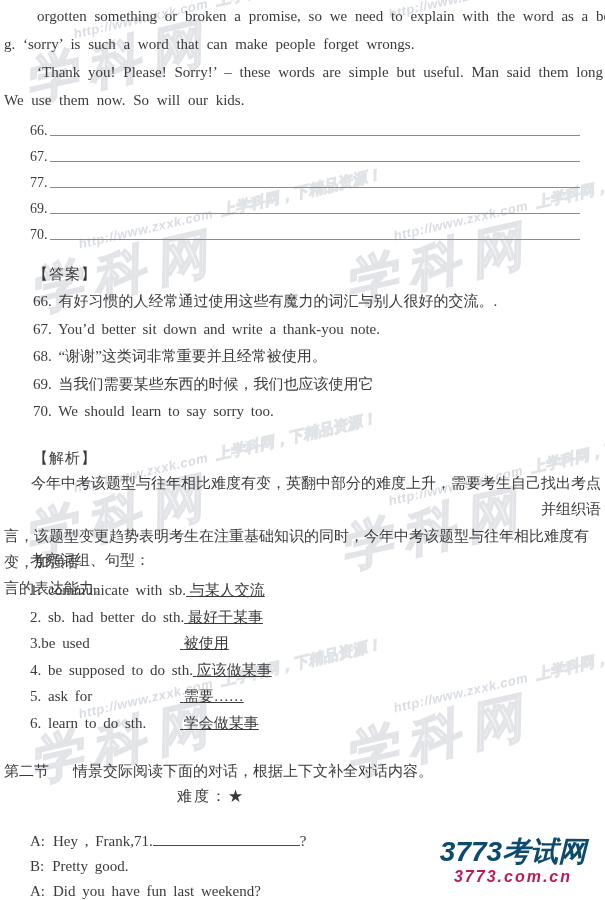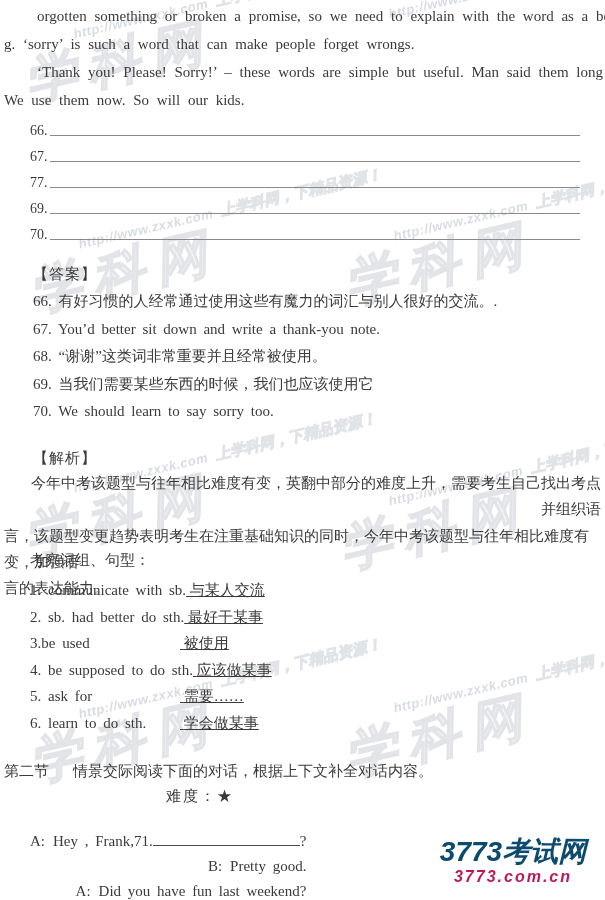--- a/index.html
+++ b/index.html
@@ -50,25 +50,25 @@
   .analysis-para { position:absolute; top:470px; left:4px; right:4px; font-size:15px; line-height:26.3px; }
   .analysis-para .indent { padding-left:15px;text-align:right; }
   .phrases-hdr { position:absolute; top:551px; left:30px; font-size:15px; }
   .phrases { position:absolute; top:577px; left:30px; font-size:15px; line-height:26.6px; }
   .phrase-row { white-space:nowrap;text-decoration:underline; }
   .phrase-en { display:inline-block; min-width:150px; word-spacing:3px; }
 
   
   .section2 { position:absolute; top:762px; left:4px; font-size:15px; }
   .section2 .lbl { margin-right:24px; }
-  .difficulty { position:absolute; top:787px; left:166px; font-size:15px; letter-spacing:2px; }
+  .difficulty { position:absolute; top:787px; left:177px; font-size:15px; letter-spacing:2px; }
 
   
   .dialogue { position:absolute; top:829px; left:30px; font-size:15px; line-height:25px; }
-  .dlg-row { white-space:nowrap; word-spacing:3px;text-align:right; }
+  .dlg-row { white-space:nowrap; word-spacing:3px; }
   .dlg-speaker { margin-right:8px; }
   .dlg-blank { display:inline-block; width:147px; border-bottom:1.2px solid #4a4a4a; height:14px; vertical-align:baseline; }
 
   
   .logo { position:absolute; top:836px; right:6px; width:172px; text-align:center;
           font-family:"Liberation Sans", sans-serif; font-weight:bold; font-style:italic; }
   .logo-name { font-size:28px; letter-spacing:0px; line-height:32px; }
   .logo-domain { font-size:16px; letter-spacing:2px; line-height:18px; }
 </style>
 </head>

